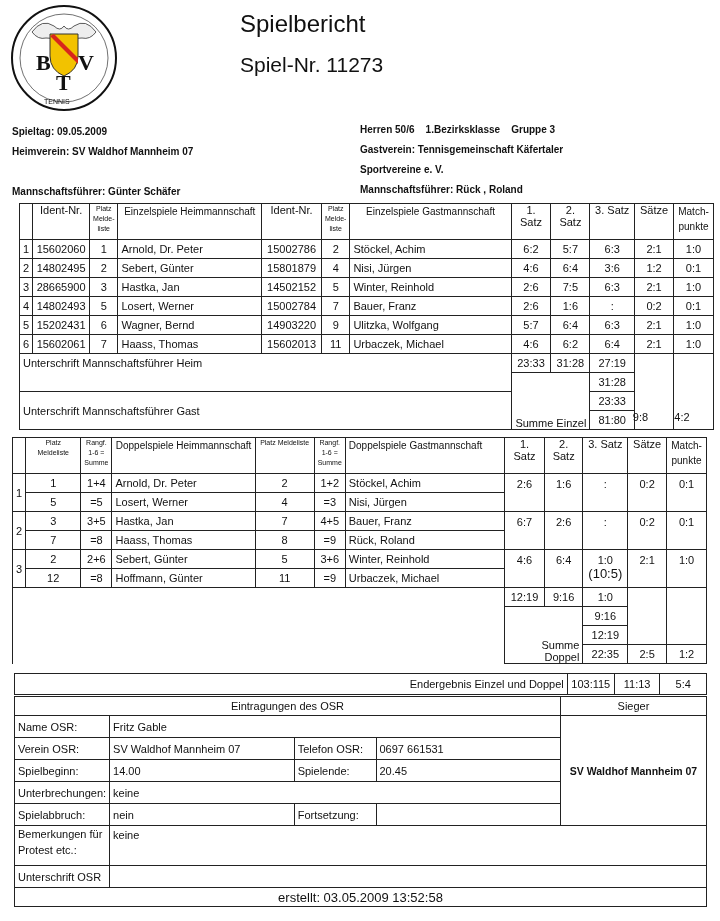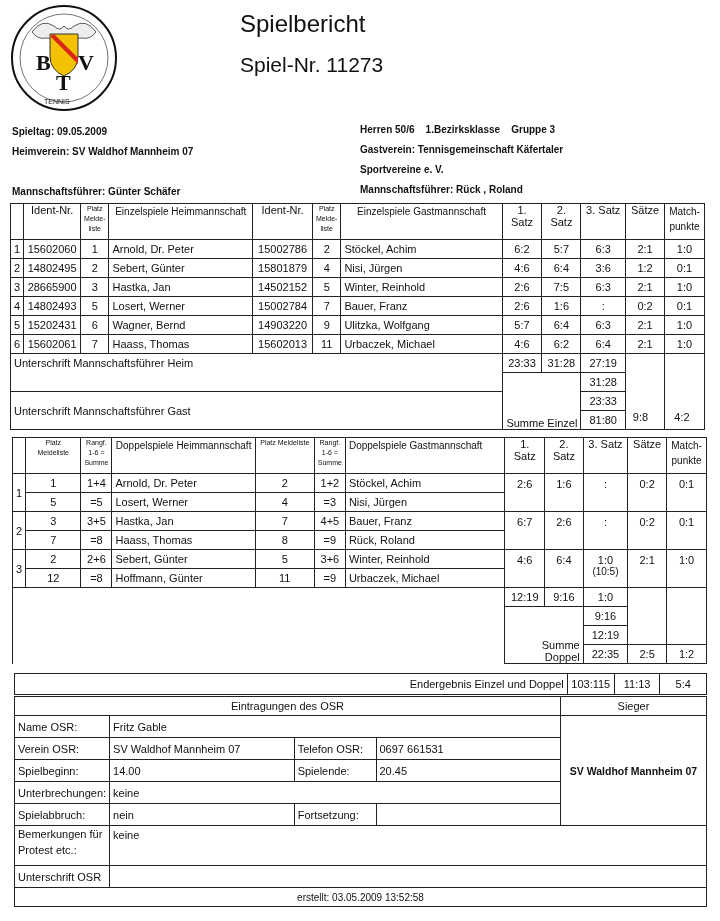--- a/index.html
+++ b/index.html
@@ -11,21 +11,21 @@
   .t2 { top:53px; font-size:21px; }
   .b { font-weight:bold; font-size:10px; }
   table { border-collapse:collapse; position:absolute; font-size:11px; }
   td, th { border:1px solid #222; padding:0 3px; height:18px; font-weight:normal; }
   .c { text-align:center; }
   .r { text-align:right; }
   .hdr th { vertical-align:top; }
   .tiny { font-size:7px; line-height:10px; }
   .small { font-size:10px; line-height:15px; }
   .noborder { border:none; }
-  .sm { font-size:10px; }
+  .sm { font-size:13px; }
 </style>
 </head>
 <body>
 
 <svg class="abs logo" viewBox="0 0 108 108">
   <circle cx="54" cy="54" r="52" fill="#fff" stroke="#111" stroke-width="2"></circle>
   <circle cx="54" cy="54" r="44" fill="none" stroke="#111" stroke-width="0.6"></circle>
   <path d="M22 28 q10-14 22-6 q6 6 10 0 q4 6 10 0 q12-8 22 6 q-6 8-14 6 q-8 2-18 -2 q-10 4-18 2 q-8 2-14-6z" fill="#eee" stroke="#333" stroke-width="0.8"></path>
   <path d="M40 30 h28 v22 q0 14 -14 20 q-14 -6 -14 -20z" fill="#f2c200" stroke="#333" stroke-width="1"></path>
   <path d="M40 32 l28 28 l0 -6 l-24 -24 z" fill="#d8261c"></path>
@@ -39,21 +39,21 @@
 <div class="abs title t2">Spiel-Nr. 11273</div>
 
 <div class="abs b" style="left:12px;top:126px">Spieltag: 09.05.2009</div>
 <div class="abs b" style="left:12px;top:146px">Heimverein: SV Waldhof Mannheim 07</div>
 <div class="abs b" style="left:12px;top:186px">Mannschaftsführer: Günter Schäfer</div>
 <div class="abs b" style="left:360px;top:124px;white-space:pre">Herren 50/6    1.Bezirksklasse    Gruppe 3</div>
 <div class="abs b" style="left:360px;top:144px">Gastverein: Tennisgemeinschaft Käfertaler</div>
 <div class="abs b" style="left:360px;top:164px">Sportvereine e. V.</div>
 <div class="abs b" style="left:360px;top:184px">Mannschaftsführer: Rück , Roland</div>
 
-<table id="singles" style="left:10px;top:203px;width:695px">
+<table id="singles" style="left:19px;top:203px;width:695px">
   <colgroup>
     <col style="width:11px">
       <col style="width:57px">
       <col style="width:28px">
       <col style="width:145px">
     <col style="width:60px">
       <col style="width:28px">
       <col style="width:163px">
     <col style="width:40px">
       <col style="width:39px">

